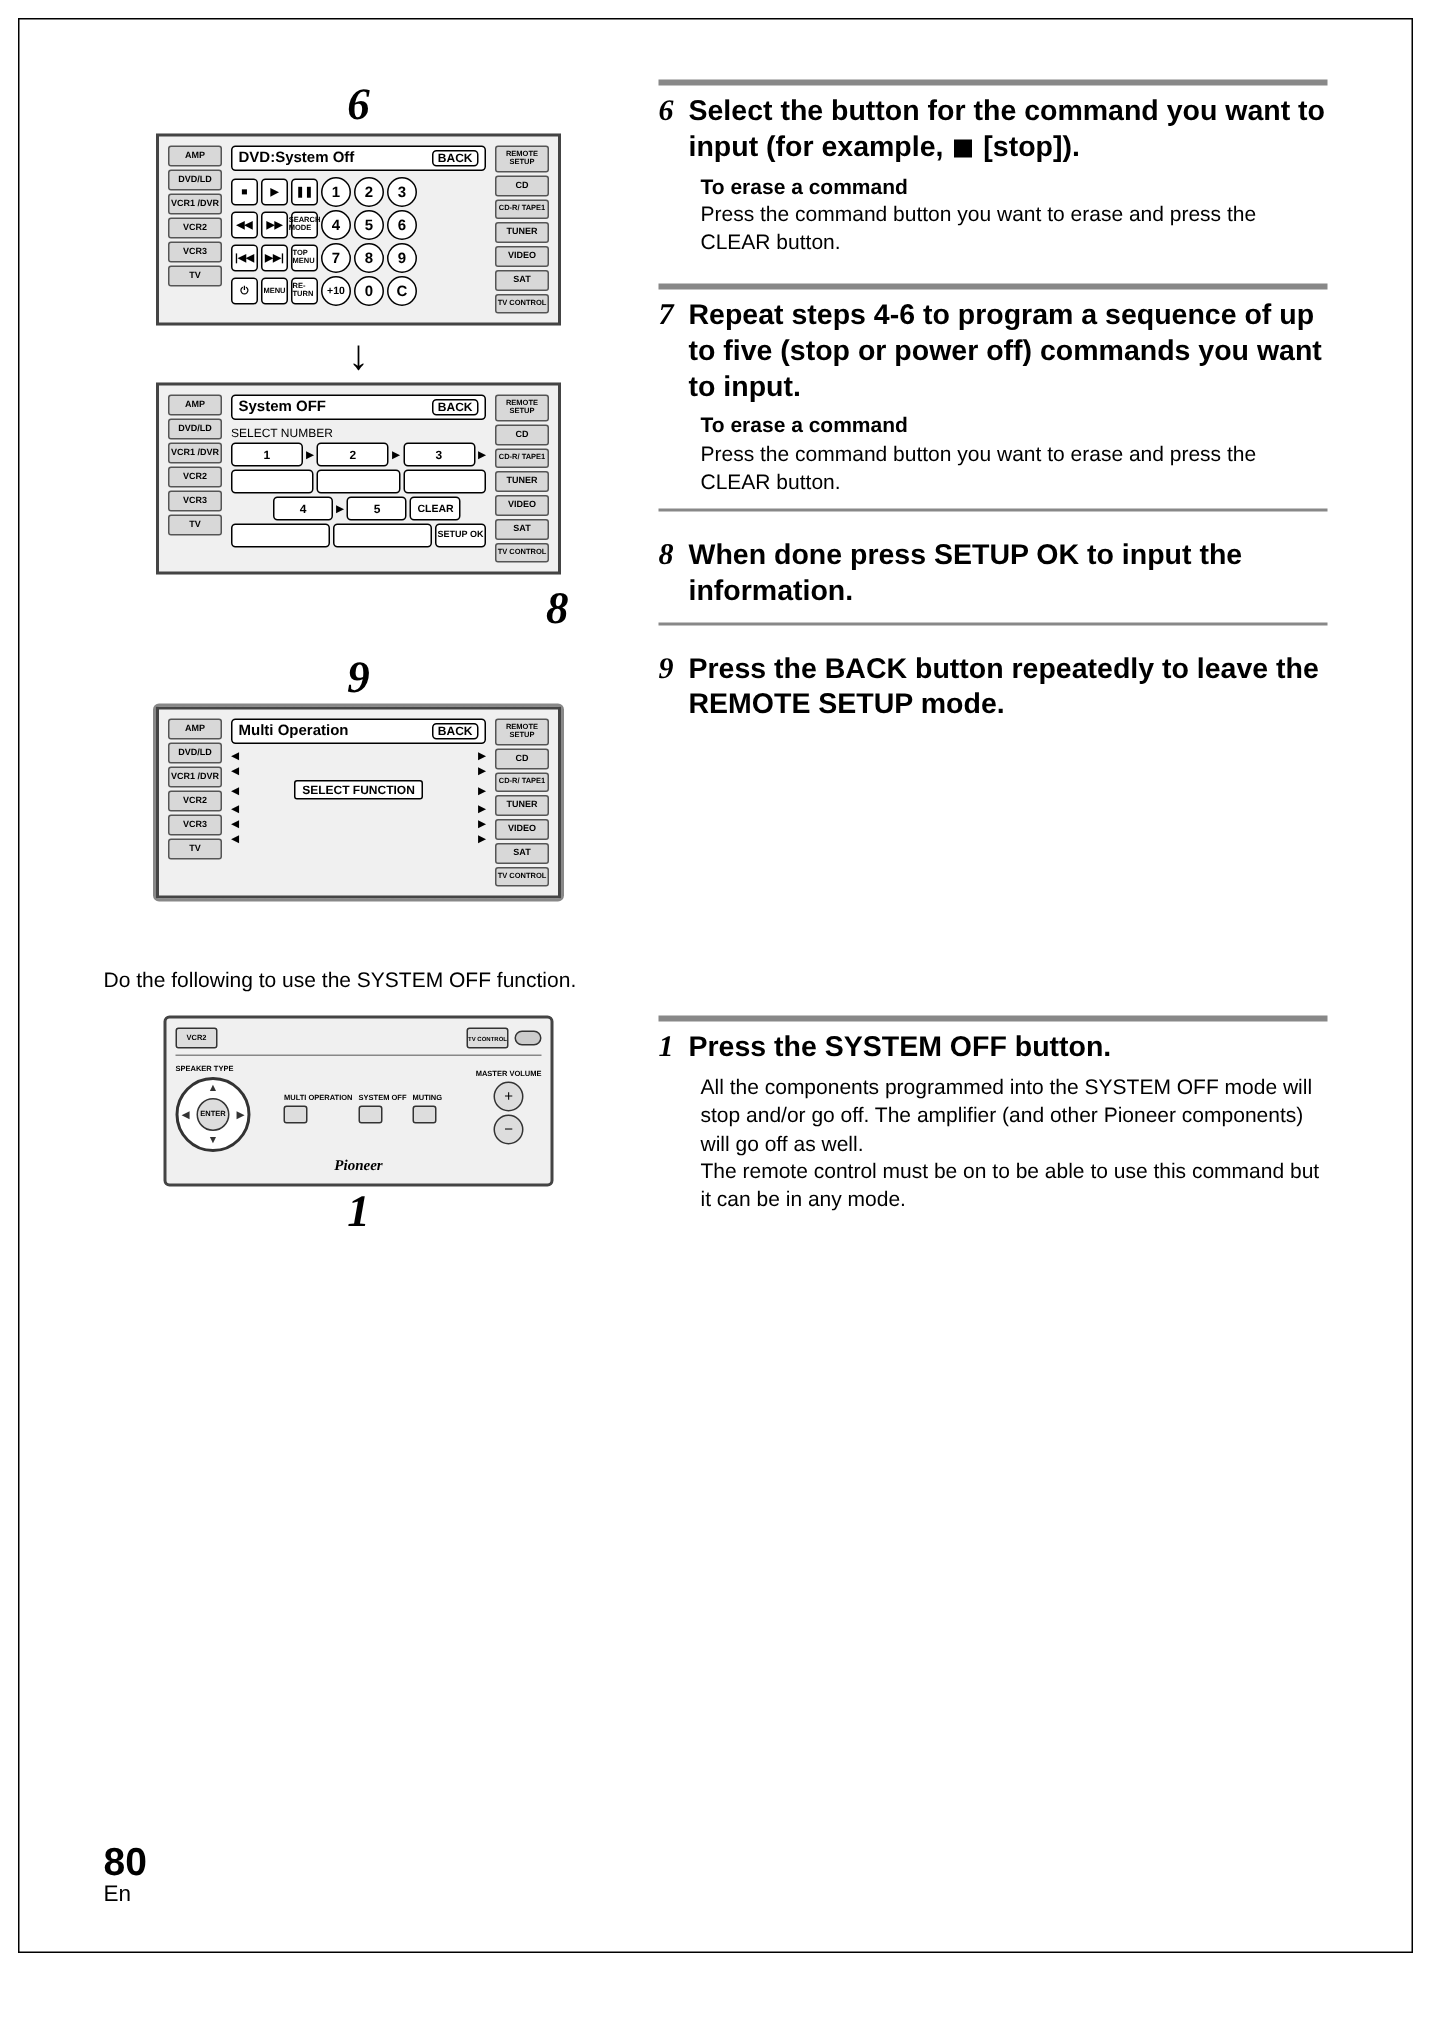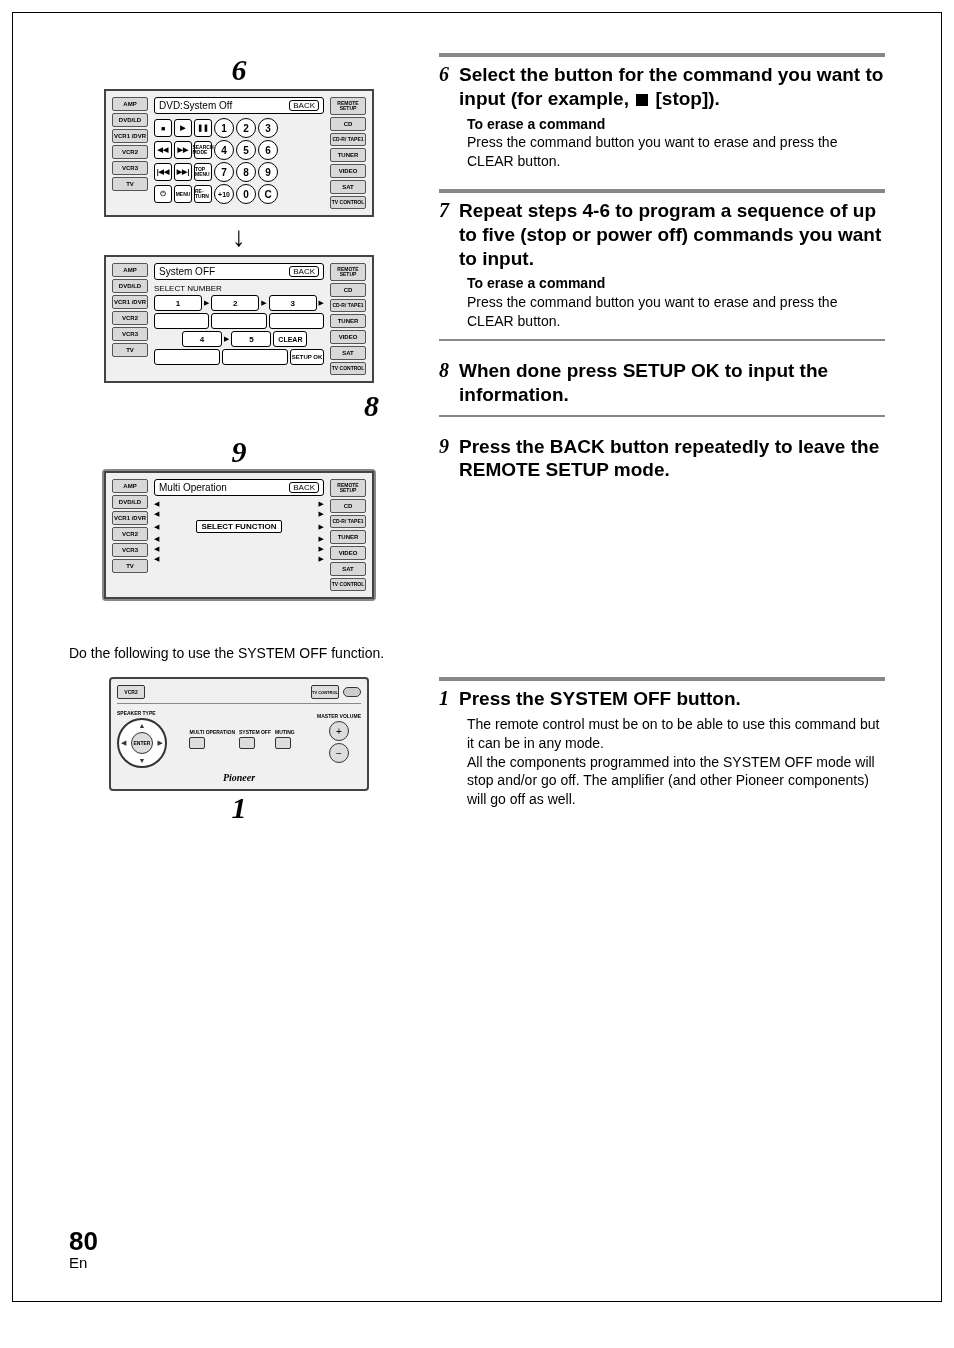--- a/index.html
+++ b/index.html
@@ -47,21 +47,21 @@
     font-size: 7px;
   }
   .lcd {
     background: #fff;
     border: 1px solid #000;
     border-radius: 3px;
     display: flex;
     justify-content: space-between;
     align-items: center;
     padding: 2px 4px;
-    font-weight: normal;
+    font-weight: bold;
     font-size: 10px;
     margin-bottom: 4px;
   }
   .lcd-back {
     border: 1px solid #000;
     border-radius: 3px;
     padding: 0 3px;
     font-size: 8px;
     text-align: right;
   }
@@ -527,22 +527,22 @@
       </div>
 
       <div class="right-col">
         <div class="step">
           <div class="step-rule-top"></div>
           <div class="step-head">
             <div class="step-num">1</div>
             <div class="step-title">Press the SYSTEM OFF button.</div>
           </div>
           <div class="step-body">
+            <div>All the components programmed into the SYSTEM OFF mode will stop and/or go off. The amplifier (and other Pioneer components) will go off as well.</div>
             <div>The remote control must be on to be able to use this command but it can be in any mode.</div>
-            <div>All the components programmed into the SYSTEM OFF mode will stop and/or go off. The amplifier (and other Pioneer components) will go off as well.</div>
           </div>
         </div>
       </div>
     </div>
   </div>
 
   <div class="page-foot">
     <div class="page-num">80</div>
     <div class="page-lang">En</div>
   </div>

